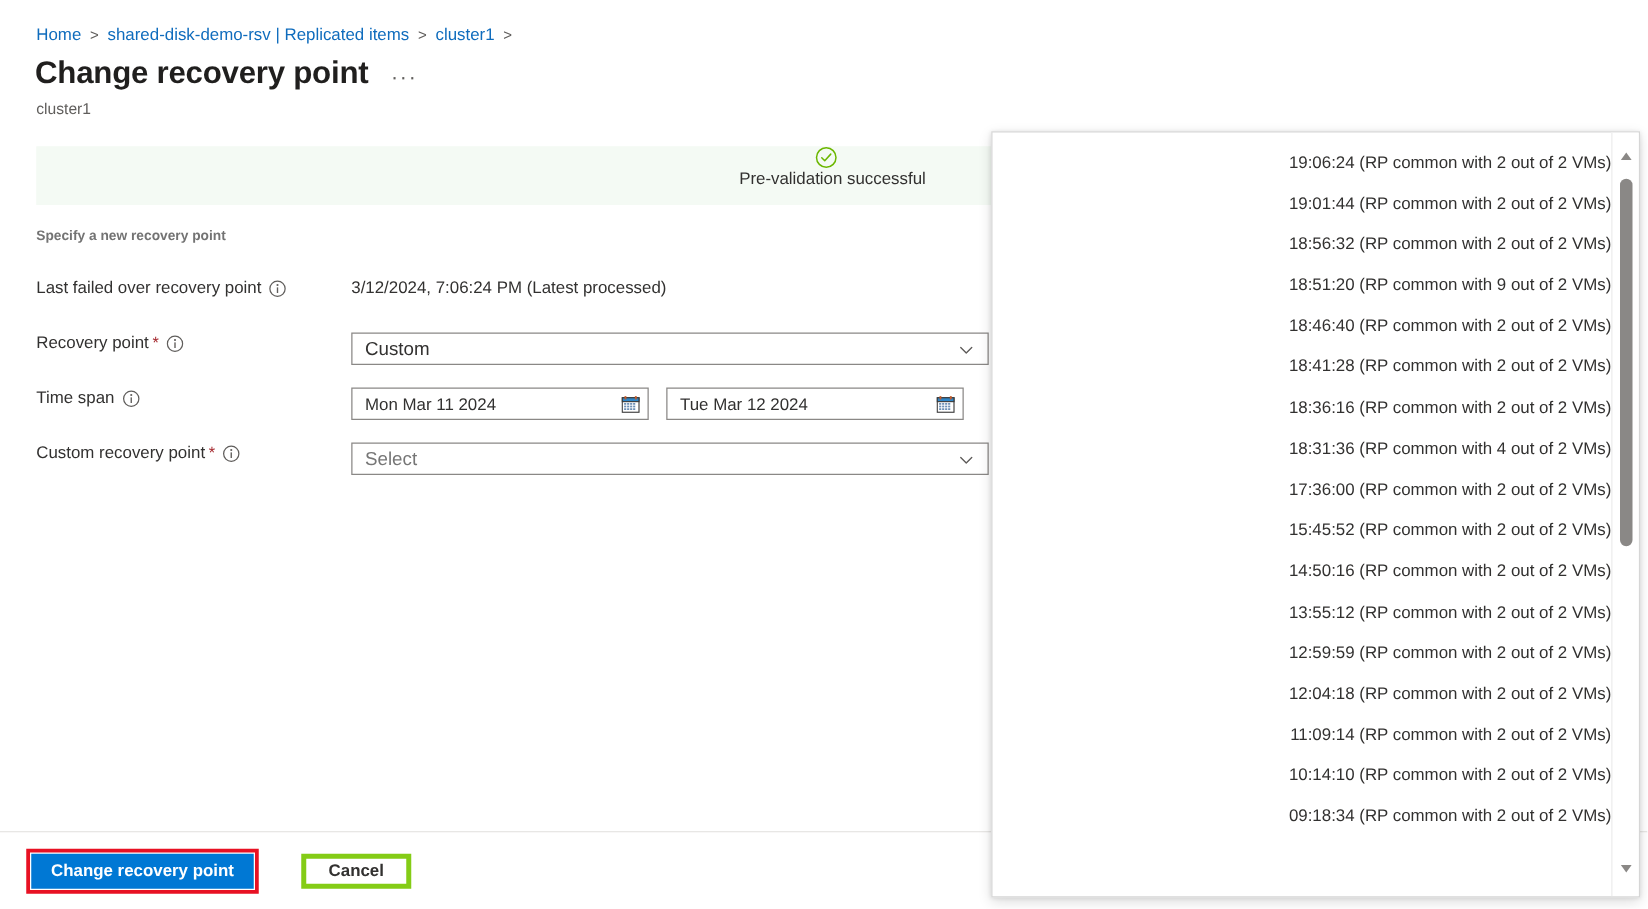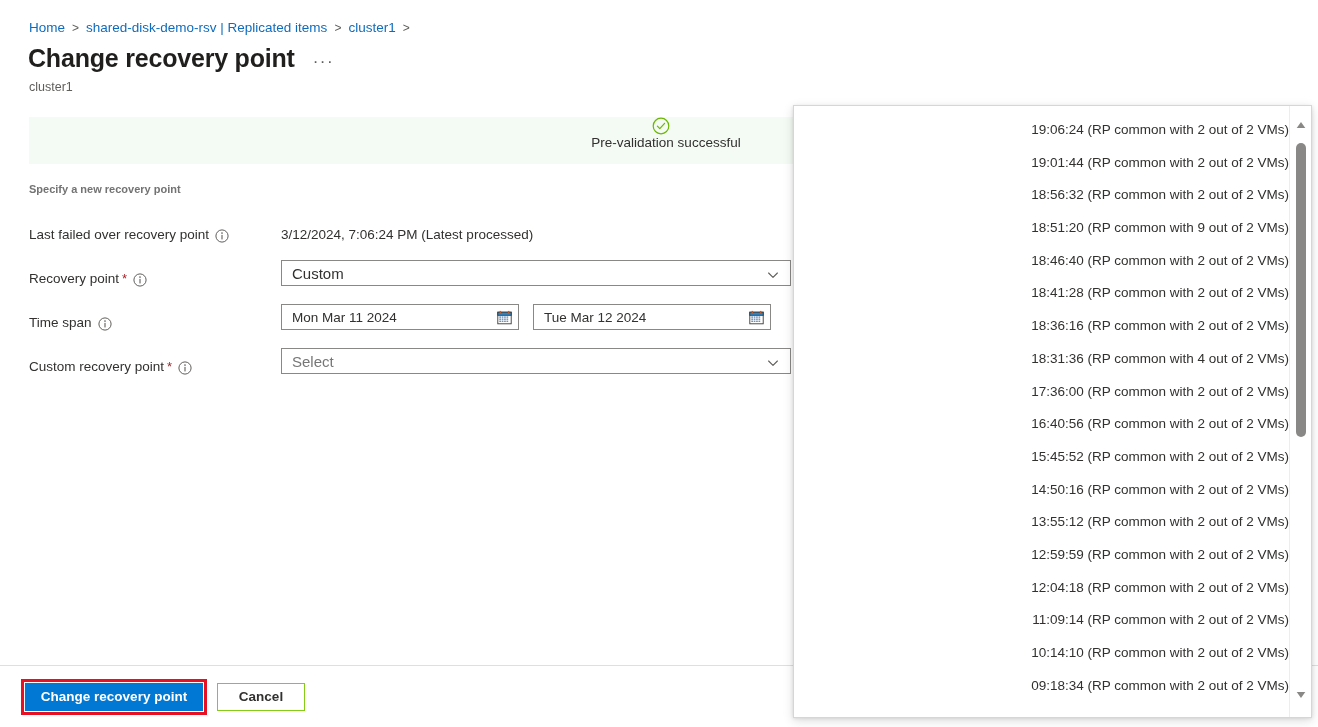--- a/index.html
+++ b/index.html
@@ -106,21 +106,21 @@
 
   
   .form {
     position: absolute;
     left: 29px;
     top: 222px;
     width: 765px;
   }
   .form-row {
     display: flex;
-    align-items: flex-end;
+    align-items: flex-start;
     height: 20px;
     margin-bottom: 0;
     position: relative;
   }
   .row-gap-1 { margin-bottom: 24px; }
   .row-gap-2 { margin-bottom: 24px; }
   .row-gap-3 { margin-bottom: 24px; }
 
   .field-label {
     width: 252px;
@@ -224,28 +224,28 @@
     min-width: 178px;
     font-size: 13.5px;
     font-weight: 600;
     font-family: "Liberation Sans", sans-serif;
     cursor: pointer;
     padding: 0 14px;
   }
   .btn-secondary {
     background: #ffffff;
     color: #323130;
-    border: 1px solid #84cc16;
+    border: 4px solid #84cc16;
     height: 28px;
     min-width: 88px;
     font-size: 13.5px;
     font-weight: 600;
     font-family: "Liberation Sans", sans-serif;
     cursor: pointer;
-    margin-left: 10px;
+    margin-left: 34px;
     padding: 0 14px;
   }
 
   
   .flyout {
     position: absolute;
     left: 793px;
     top: 105px;
     width: 519px;
     height: 613px;
@@ -492,21 +492,20 @@
     <div class="group-header">3/12/2024</div>
   <div class="opt">19:06:24 (RP common with 2 out of 2 VMs)</div>
       <div class="opt">19:01:44 (RP common with 2 out of 2 VMs)</div>
       <div class="opt">18:56:32 (RP common with 2 out of 2 VMs)</div>
       <div class="opt">18:51:20 (RP common with 9 out of 2 VMs)</div>
       <div class="opt">18:46:40 (RP common with 2 out of 2 VMs)</div>
       <div class="opt">18:41:28 (RP common with 2 out of 2 VMs)</div>
       <div class="opt">18:36:16 (RP common with 2 out of 2 VMs)</div>
       <div class="opt">18:31:36 (RP common with 4 out of 2 VMs)</div>
       <div class="opt">17:36:00 (RP common with 2 out of 2 VMs)</div>
-      <div class="opt">16:40:56 (RP common with 2 out of 2 VMs)</div>
       <div class="opt">15:45:52 (RP common with 2 out of 2 VMs)</div>
       <div class="opt">14:50:16 (RP common with 2 out of 2 VMs)</div>
       <div class="opt">13:55:12 (RP common with 2 out of 2 VMs)</div>
       <div class="opt">12:59:59 (RP common with 2 out of 2 VMs)</div>
       <div class="opt">12:04:18 (RP common with 2 out of 2 VMs)</div>
       <div class="opt">11:09:14 (RP common with 2 out of 2 VMs)</div>
       <div class="opt">10:14:10 (RP common with 2 out of 2 VMs)</div>
       <div class="opt">09:18:34 (RP common with 2 out of 2 VMs)</div>
     </div>
   <div class="sb-track">

